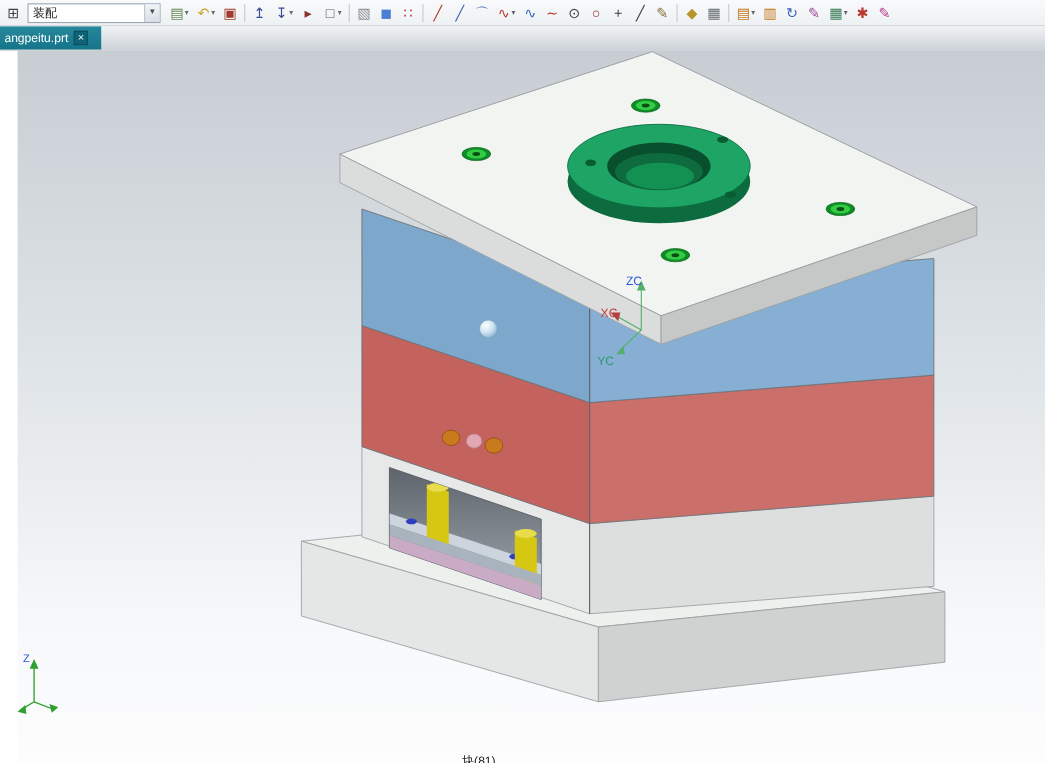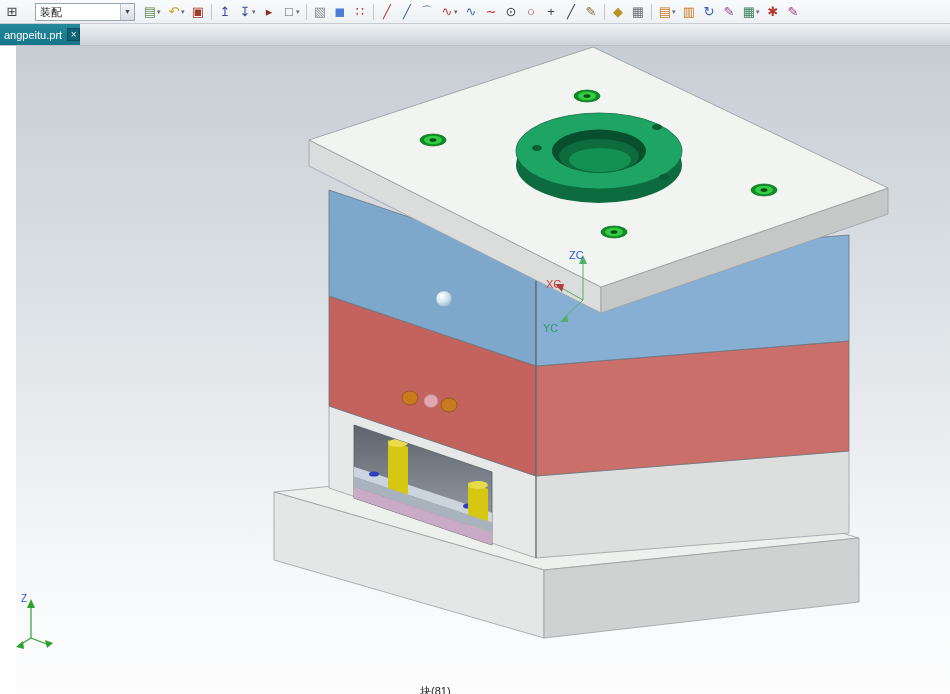--- a/index.html
+++ b/index.html
@@ -8,30 +8,30 @@
   .app { width:950px; height:694px; display:flex; flex-direction:column; background:#fff; }
 
   
   .toolbar { height:24px; background:linear-gradient(#f8fafb,#eef1f3);
              border-bottom:1px solid #c6ccd2; display:flex; align-items:center;
              padding:0 2px; gap:1px; flex:0 0 auto; }
   .tb-icon { width:20px; height:19px; font-size:13px; line-height:19px; text-align:center;
              color:#444; border-radius:2px; cursor:default; flex:0 0 auto; }
   .tb-dd { font-size:7px; color:#667; margin-left:-3px; width:7px; flex:0 0 auto; }
   .tb-sep { width:1px; height:16px; background:#c3c9cf; margin:0 3px; flex:0 0 auto; }
-  .combo { display:flex; align-items:flex-end; height:18px; background:#fff;
-           border:1px solid #98a6b4; margin:0 4px 0 12px; width:100px; font-size:11px; }
+  .combo { display:flex; align-items:flex-start; height:18px; background:#fff;
+           border:1px solid #98a6b4; margin:0 4px 0 2px; width:121px; font-size:11px; }
   .combo-value { flex:1; padding:0 4px; color:#222; }
   .combo-arrow { width:14px; height:16px; font-size:7px; line-height:16px; text-align:center;
                  color:#445; background:linear-gradient(#f2f5f8,#d8dee4); border-left:1px solid #b8c2cc; }
 
   
   .tabbar { height:22px; background:linear-gradient(#f0f3f5,#ccd2d8);
             border-bottom:1px solid #b9c0c7; display:flex; align-items:stretch; flex:0 0 auto; }
-  .tab { display:flex; align-items:center; gap:5px; padding:0 0 0 4px;
+  .tab { display:flex; align-items:center; gap:5px; padding:0 12px 0 4px;
          background:linear-gradient(#27889c,#14758a); color:#fff; font-size:11px; }
   .tab-label { white-space:nowrap; }
   .tab-close { width:13px; height:13px; line-height:11px; text-align:center; font-size:10px;
                color:#e8f4f6; background:#0f6376; border:1px solid #0b4f5e; cursor:default; }
 
   
   .viewport { position:relative; flex:1; overflow:hidden;
               background:linear-gradient(180deg,#c7cdd3 0%,#dde2e6 40%,#f6f8f9 80%,#fdfdfe 100%);margin-left:16px; }
   .viewport svg { position:absolute; left:0; top:0; }
   .status { position:absolute; left:404px; bottom:-5px; font-size:11px; color:#1a1a1a; }

